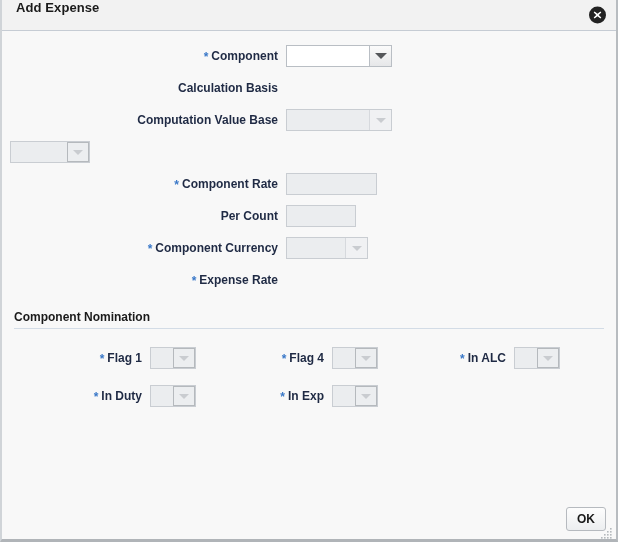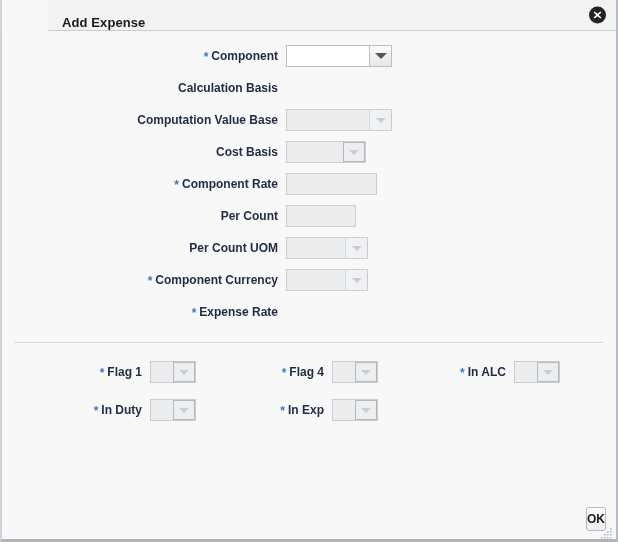--- a/index.html
+++ b/index.html
@@ -26,24 +26,23 @@
     display: flex;
     flex-direction: column;
   }
   
   .titlebar {
     height: 30px;
     min-height: 30px;
     background: #f2f2f2;
     border-bottom: 1px solid #c6ccd4;
     display: flex;
-    align-items: flex-end;
+    align-items: flex-start;
     padding: 0 10px 0 14px;
     position: relative;
-    margin-left: 46px;
   }
   .title-text {
     font-size: 13px;
     font-weight: bold;
     color: #1a1a1a;
     letter-spacing: 0.1px;
   }
   .close-btn {
     position: absolute;
     right: 10px;
@@ -195,21 +194,21 @@
   .footer {
     position: absolute;
     right: 10px;
     bottom: 8px;
     display: flex;
     gap: 6px;
     align-items: center;
   }
   .btn {
     height: 24px;
-    padding: 0 0;
+    padding: 0 10px;
     font-size: 12px;
     font-weight: bold;
     color: #1a1a1a;
     background: linear-gradient(#fdfdfd, #eceef0);
     border: 1px solid #b6babf;
     border-radius: 3px;
     cursor: pointer;
     font-family: "Liberation Sans", sans-serif;
     display: flex;
     align-items: center;
@@ -269,23 +268,20 @@
           <div class="fieldwrap">
             <div class="inp" style="width: 106px;">
               <div class="txt"></div>
               <div class="ddbtn">
                 <div class="arrow"></div>
               </div>
             </div>
           </div>
         </div>
         <div class="frow">
-          <div class="lbl">
-            <span>Cost Basis</span>
-          </div>
           <div class="fieldwrap">
             <div class="inp" style="width: 80px;">
               <div class="txt"></div>
               <div class="ddbtn boxed">
                 <div class="arrow"></div>
               </div>
             </div>
           </div>
         </div>
         <div class="frow">
@@ -304,55 +300,43 @@
             <span>Per Count</span>
           </div>
           <div class="fieldwrap">
             <div class="inp" style="width: 70px;">
               <div class="txt"></div>
             </div>
           </div>
         </div>
         <div class="frow">
           <div class="lbl">
-            <span>Per Count UOM</span>
+            <span class="req">*</span>
+            <span>Component Currency</span>
           </div>
           <div class="fieldwrap">
             <div class="inp" style="width: 82px;">
               <div class="txt"></div>
               <div class="ddbtn">
                 <div class="arrow"></div>
               </div>
             </div>
           </div>
         </div>
         <div class="frow">
           <div class="lbl">
             <span class="req">*</span>
-            <span>Component Currency</span>
-          </div>
-          <div class="fieldwrap">
-            <div class="inp" style="width: 82px;">
-              <div class="txt"></div>
-              <div class="ddbtn">
-                <div class="arrow"></div>
-              </div>
-            </div>
-          </div>
-        </div>
-        <div class="frow">
-          <div class="lbl">
-            <span class="req">*</span>
             <span>Expense Rate</span>
           </div>
           <div class="fieldwrap"></div>
         </div>
       </div>
 
     <div class="section">
+      <div class="section-title">Component Nomination</div>
       <div class="section-rule"></div>
       <div class="nom-grid" id="nom-grid">
           <div class="nom-row">
             <div class="nom-cell">
               <div class="nlbl">
                 <span class="req">*</span>
                 <span>Flag 1</span>
               </div>
               <div class="nfield">
                 <div class="inp" style="width: 46px;">

